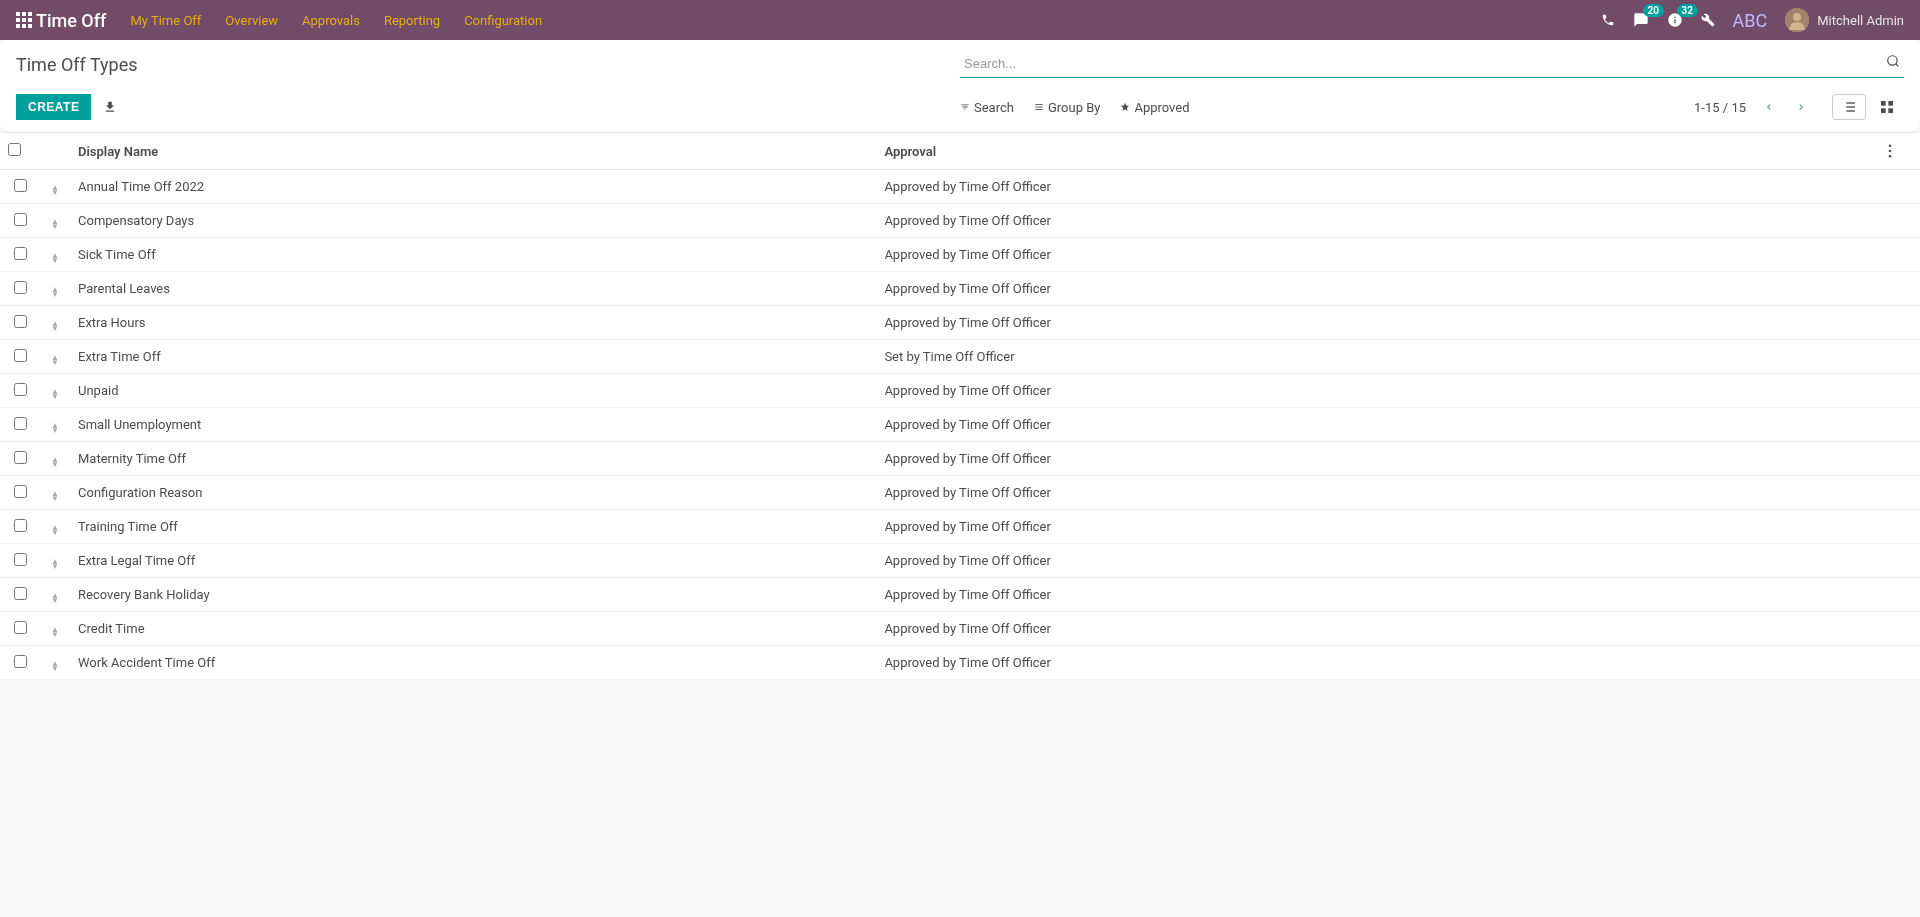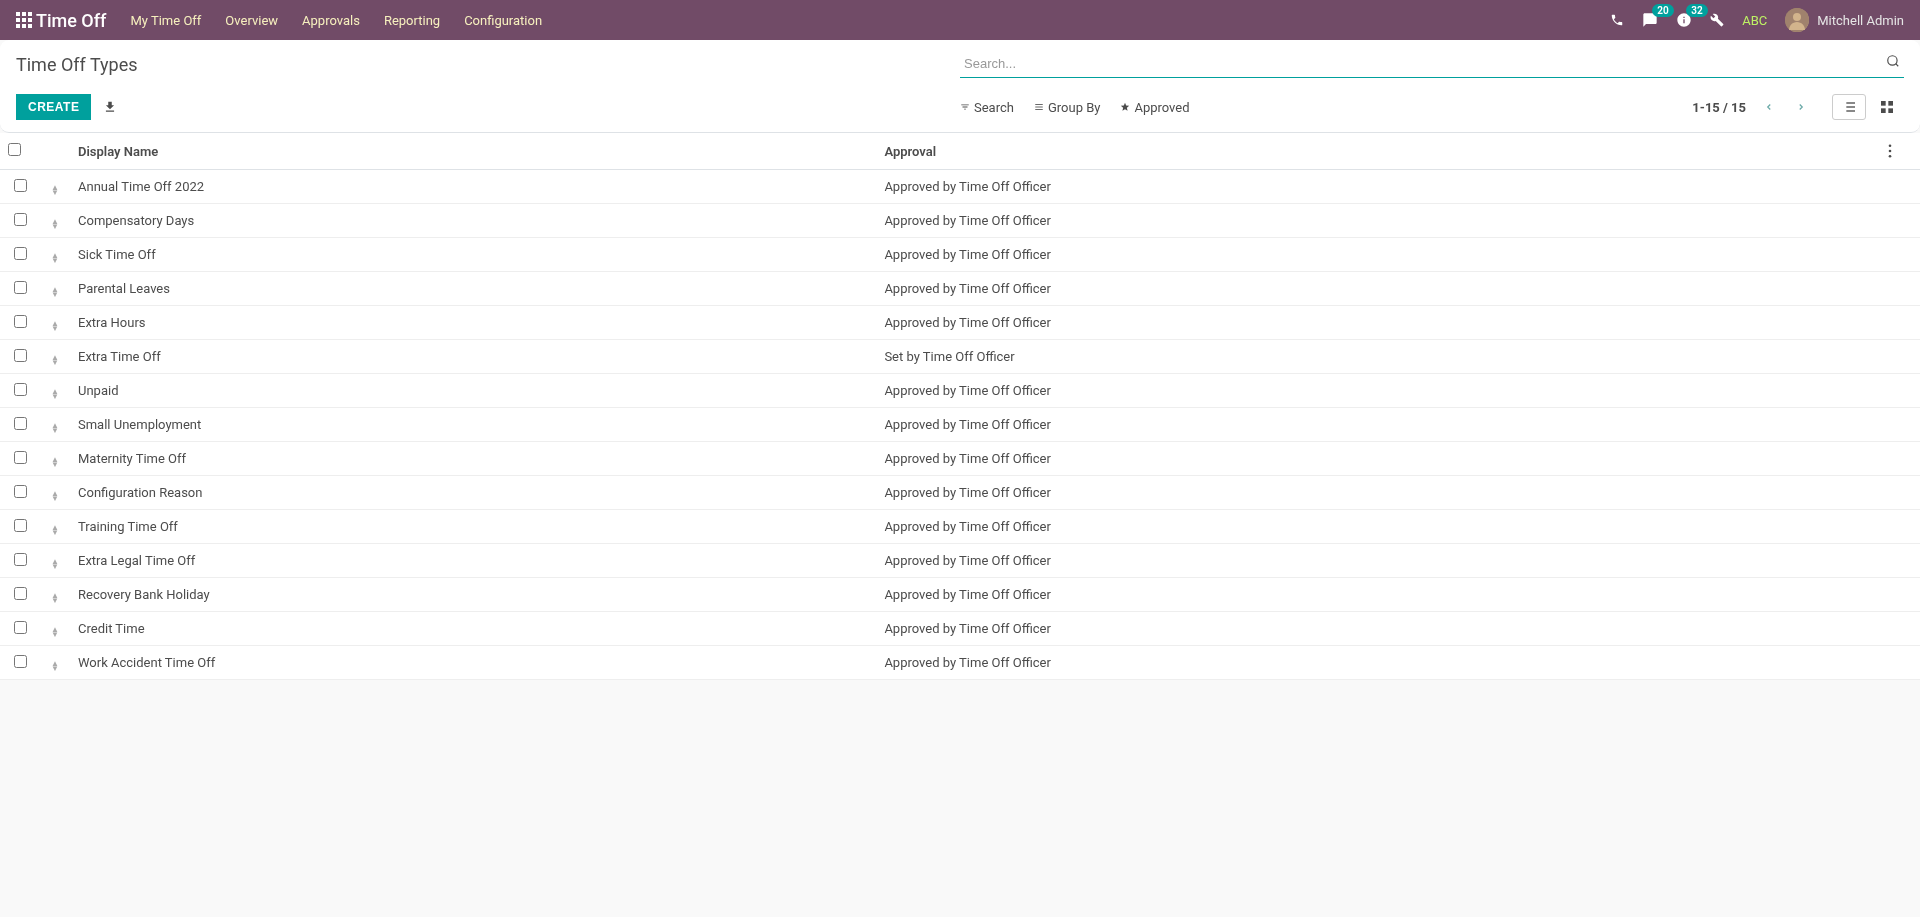--- a/index.html
+++ b/index.html
@@ -5,44 +5,44 @@
 * { box-sizing: border-box; margin: 0; padding: 0; }
 body { font-family: -apple-system, BlinkMacSystemFont, "Segoe UI", Roboto, "Helvetica Neue", Arial, sans-serif; font-size: 13px; color: #4c4c4c; background: #f9f9f9; }
 
 
 .navbar { background: #714B67; color: #fff; height: 40px; display: flex; align-items: center; padding: 0 16px; }
 .navbar-left { display: flex; align-items: center; }
 .apps-icon { width: 16px; height: 16px; display: grid; grid-template-columns: repeat(3, 4px); grid-template-rows: repeat(3, 4px); gap: 2px; cursor: pointer; }
 .apps-icon span { background: #fff; }
 .app-title { font-size: 18px; font-weight: 500; color: #fff; margin-right: 8px; margin-left: 4px; }
 .nav-menu { display: flex; gap: 24px; margin-left: 16px; }
-.nav-menu a { color: #fef9c3; text-decoration: none; font-size: 13px; opacity: 0.95; cursor: pointer; }
+.nav-menu a { color: #eab308; text-decoration: none; font-size: 13px; opacity: 0.95; cursor: pointer; }
 .navbar-right { margin-left: auto; display: flex; align-items: center; gap: 18px; }
 .nav-icon { color: #fff; cursor: pointer; position: relative; display: flex; align-items: center; }
 .badge { background: #00A09D; color: #fff; border-radius: 10px; font-size: 10px; padding: 1px 5px; position: absolute; top: -8px; left: 10px; font-weight: 600; }
-.company-name { color: #bef264; font-size: 13px; cursor: pointer; }
+.company-name { color: #c4b5fd; font-size: 18px; cursor: pointer; }
 .user-section { display: flex; align-items: center; gap: 8px; cursor: pointer; }
 .avatar { width: 24px; height: 24px; border-radius: 50%; background: linear-gradient(135deg, #8B7355, #D2B48C); display: flex; align-items: center; justify-content: center; font-size: 10px; color: #fff; }
 .user-name { color: #e5e5e5; font-size: 13px; }
 
 
 .control-panel { background: #fff; border-bottom: 1px solid #dee2e6; border-radius: 9px; }
 .cp-top { display: flex; align-items: center; padding: 10px 16px 8px 16px; }
 .breadcrumb-title { font-size: 18px; color: #4c4c4c; }
 .search-area { margin-left: auto; width: 50%; position: relative; }
 .search-input { width: 100%; border: none; border-bottom: 1px solid #00A09D; padding: 6px 30px 6px 4px; font-size: 13px; outline: none; }
 .search-input::placeholder { color: #999; }
 .search-icon-btn { position: absolute; right: 4px; top: 4px; cursor: pointer; color: #4c4c4c; }
 
 .cp-bottom { display: flex; align-items: center; padding: 8px 16px 12px 16px; }
 .btn-create { background: #00A09D; color: #fff; border: none; padding: 6px 12px; font-size: 12px; font-weight: 600; letter-spacing: 0.5px; cursor: pointer; }
 .btn-download { margin-left: 12px; cursor: pointer; color: #4c4c4c; }
 .search-options { margin-left: auto; display: flex; gap: 20px; align-items: center; width: 50%; }
 .search-opt { display: flex; align-items: center; gap: 4px; cursor: pointer; color: #4c4c4c; font-size: 13px; }
-.pager-section { margin-left: auto; display: flex; align-items: center; gap: 14px; font-weight: bold; }
+.pager-section { margin-left: auto; display: flex; align-items: center; gap: 14px; }
 .pager-text { font-size: 13px; color: #4c4c4c; }
 .pager-arrow { cursor: pointer; color: #999; padding: 4px; }
 .view-switcher { display: flex; gap: 4px; margin-left: 8px; }
 .view-btn { border: 1px solid transparent; padding: 4px 8px; cursor: pointer; color: #4c4c4c; display: flex; align-items: center; }
 .view-btn.active { border: 1px solid #ccc; border-radius: 3px; }
 
 
 .list-table { width: 100%; background: #fff; border-collapse: collapse; }
 .list-table th { text-align: left; padding: 10px 8px; border-bottom: 1px solid #dee2e6; font-weight: 600; font-size: 13px; color: #4c4c4c; }
 .list-table td { padding: 8px 8px; border-bottom: 1px solid #eee; font-size: 13px; color: #4c4c4c; }

